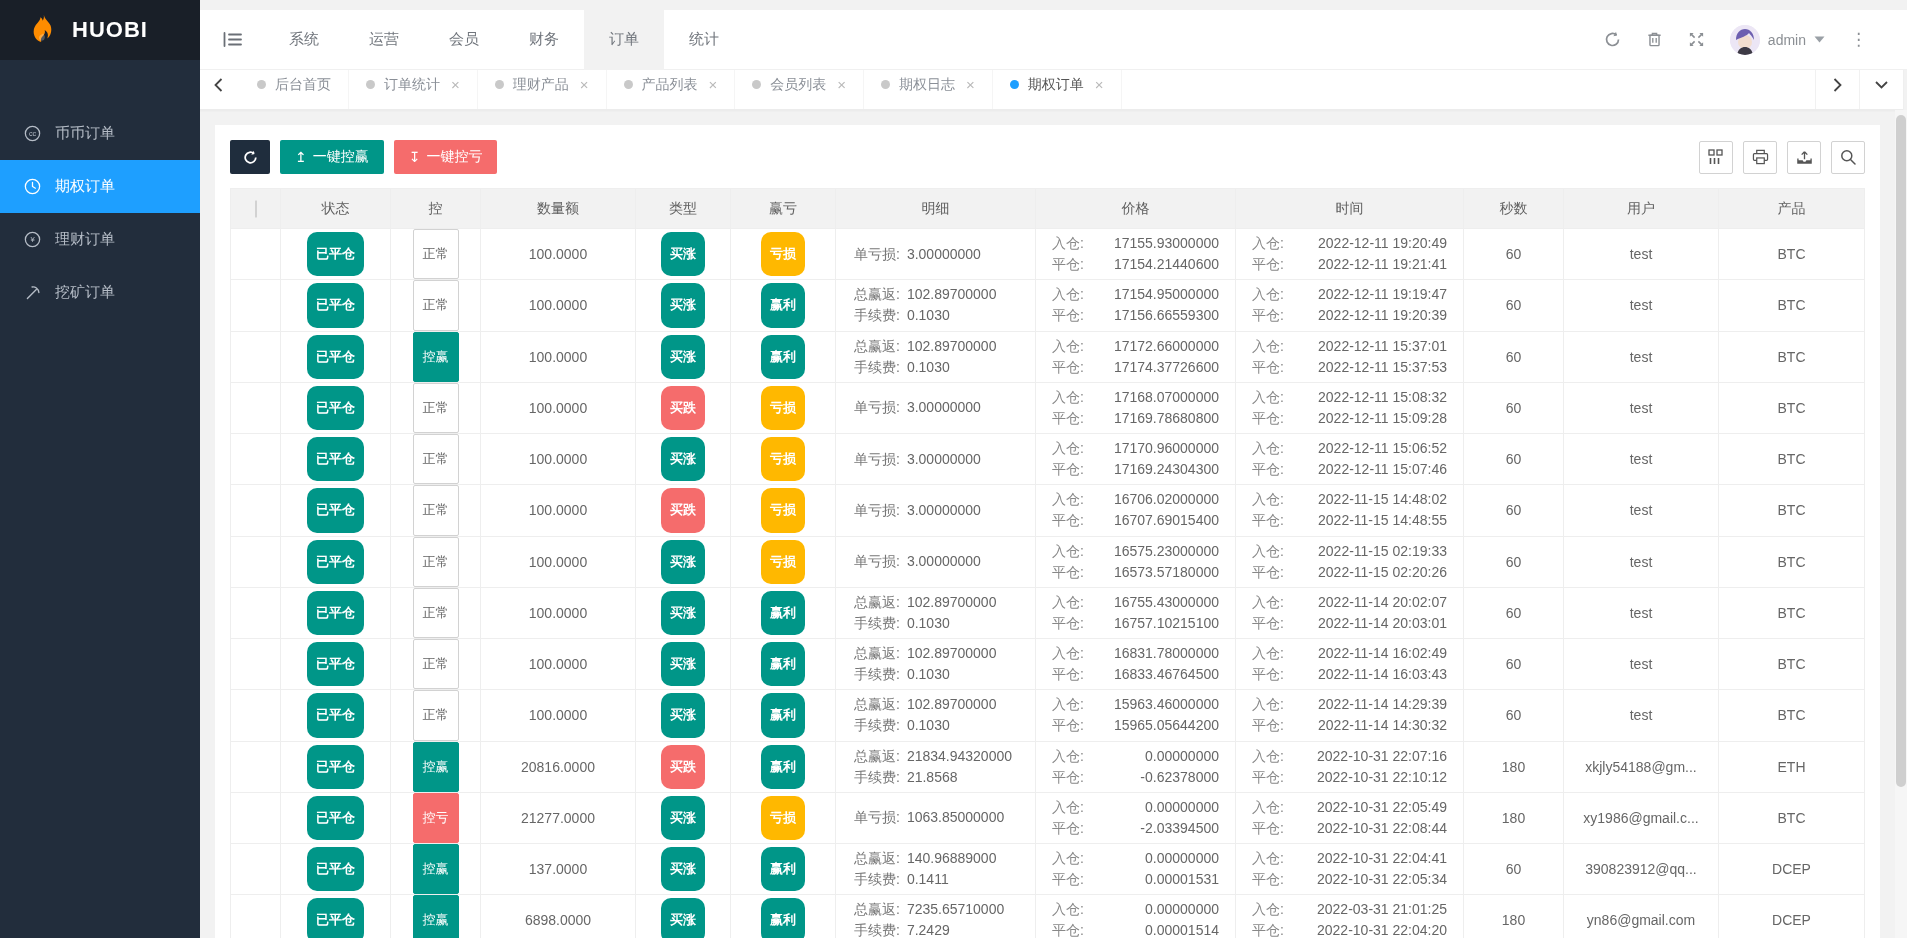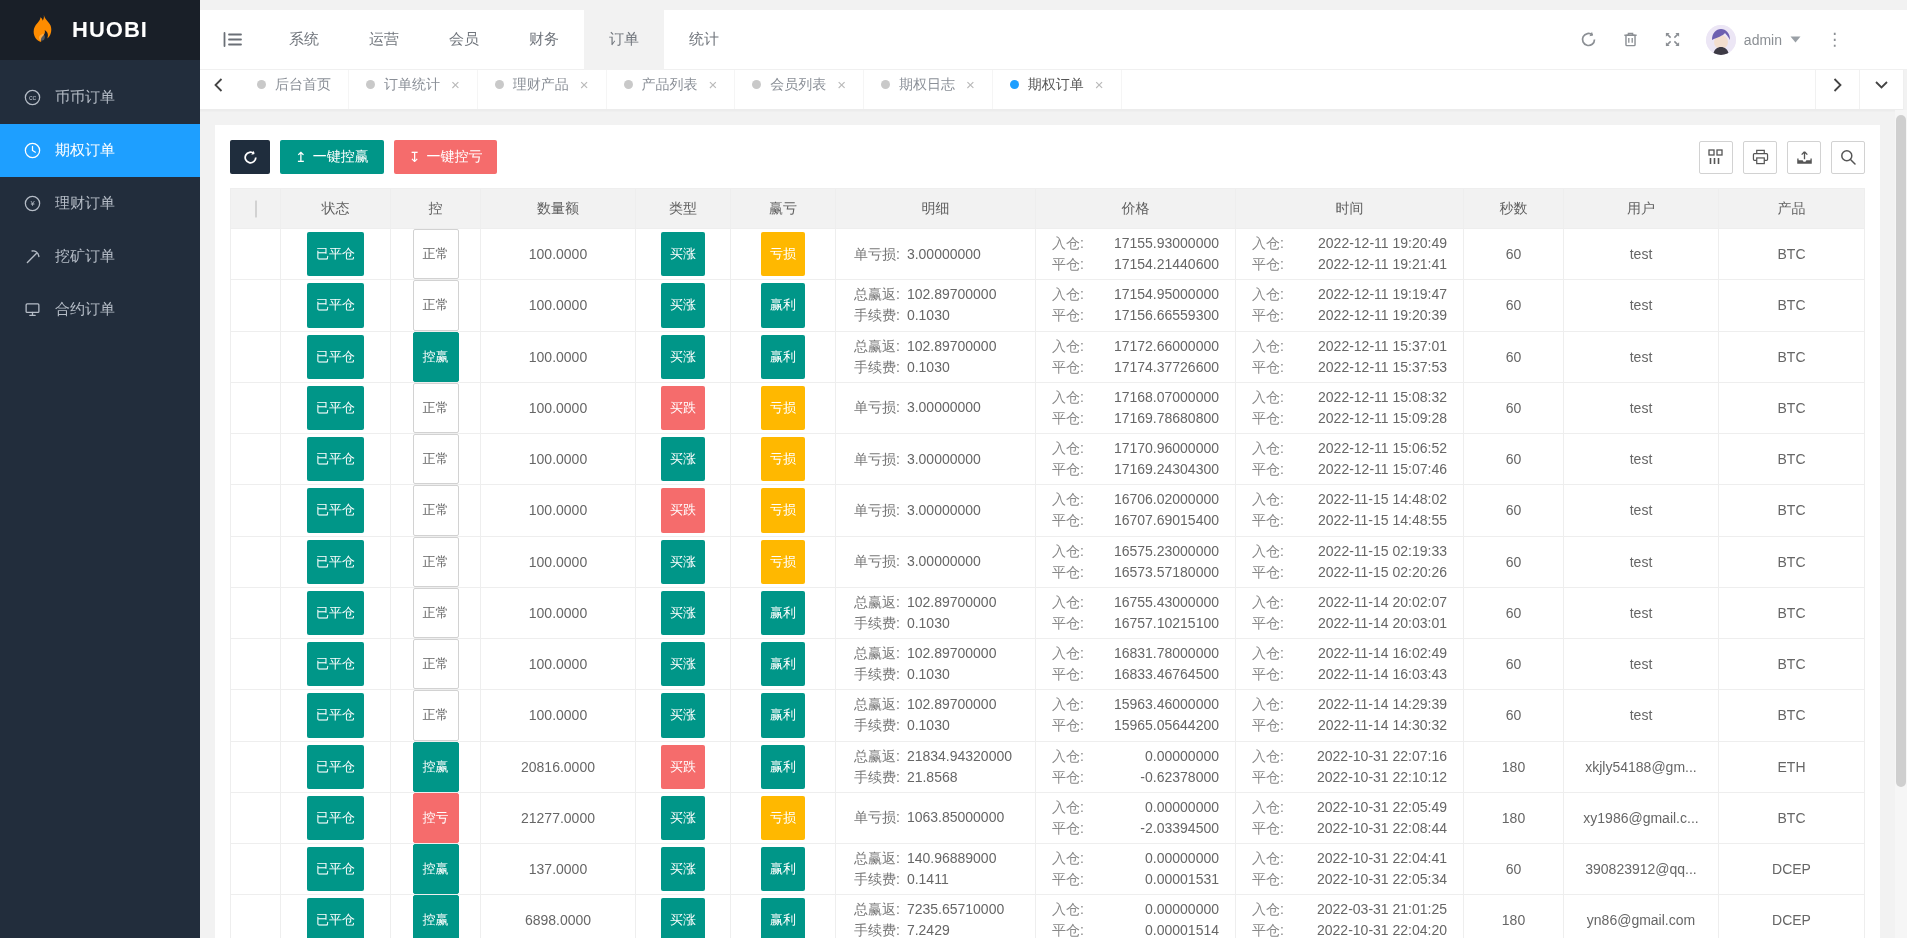--- a/index.html
+++ b/index.html
@@ -3,31 +3,31 @@
 <meta charset="utf-8">
 <style>
   * { margin:0; padding:0; box-sizing:border-box; }
   html,body { width:1907px; height:938px; overflow:hidden; }
   body { font-family:"Liberation Sans","DejaVu Sans",sans-serif; background:#f2f2f2; position:relative; font-size:14px; }
 
   
   .sidebar { position:absolute; left:0; top:0; width:200px; height:938px; background:#222d3c; z-index:5; }
   .logo { height:60px; background:#191f28; display:flex; align-items:center; padding-left:26px; gap:12px; }
   .logo-text { color:#fff; font-size:22px; font-weight:bold; letter-spacing:1px; }
-  .menu { padding-top:11px; }
+  .menu { padding-top:11px;margin-top:36px; }
   .menu-item { height:53px; display:flex; align-items:center; padding-left:24px; gap:14px; color:#b6bdc7; font-size:15px; cursor:pointer; }
   .menu-item.active { background:#1E9FFF; color:#fff; }
   .menu-item svg { flex:0 0 auto; }
 
   
   .topnav { position:absolute; left:200px; top:10px; width:1707px; height:60px; background:#fff; border-bottom:1px solid #f0f0f0; display:flex; align-items:center; z-index:4; }
   .nav-toggle { width:64px; height:60px; display:flex; align-items:center; justify-content:center; color:#6a6f76; cursor:pointer; }
   .nav-item { padding:0 25px; height:60px; display:flex; align-items:center; color:#70757c; font-size:15px; cursor:pointer; }
   .nav-item.active { background:#f2f2f2; }
-  .topnav-right { margin-left:auto; display:flex; align-items:center; gap:25px; padding-right:64px; color:#8b8f94; }
+  .topnav-right { margin-left:auto; display:flex; align-items:center; gap:25px; padding-right:40px; color:#8b8f94; }
   .icon-link { cursor:pointer; display:flex; align-items:center; }
   .user-wrap { display:flex; align-items:center; gap:8px; cursor:pointer; }
   .avatar { width:30px; height:30px; border-radius:50%; overflow:hidden; background:#ece6f5; display:block; }
   .username { color:#8b8f94; font-size:14px; }
   .vdots { font-size:17px; letter-spacing:0; color:#8b8f94; cursor:pointer; line-height:1; }
 
   
   .tabbar { position:absolute; left:196px; top:60px; width:1707px; height:50px; background:#fff; border-bottom:1px solid #ececec; display:flex; align-items:stretch; z-index:3; box-shadow:0 1px 2px rgba(0,0,0,.04); }
   .tab-left-ctl { width:44px; display:flex; align-items:center; justify-content:center; color:#444; cursor:pointer; }
   .tabs { display:flex; flex:1; overflow:hidden; }
@@ -49,21 +49,21 @@
   .btn-lose { background:#F56C6C; margin-left:10px; }
   .toolbar-right { margin-left:auto; display:flex; gap:10px; }
   .tool-icon-btn { width:34px; height:33px; background:#fff; border:1px solid #d2d2d2; border-radius:2px; display:flex; align-items:center; justify-content:center; color:#555; cursor:pointer; }
 
   
   table { width:100%; border-collapse:collapse; margin-top:14px; table-layout:fixed; }
   th, td { border:1px solid #eee; }
   th { background:#f2f2f2; height:40px; font-weight:400; color:#5f5f5f; font-size:14px; }
   td { height:50px; color:#666; text-align:center; font-size:14px; background:#fff; }
   .cb { width:28px; height:28px; border:1px solid #d2d2d2; border-radius:2px; background:#fff; margin:0 auto; cursor:pointer; }
-  .badge { display:inline-block; padding:14px 9px; border-radius:2px; color:#fff; font-size:13px; line-height:1.25; }
+  .badge { display:inline-block; padding:14px 9px; border-radius:10px; color:#fff; font-size:13px; line-height:1.25;font-weight:bold; }
   .badge-teal { background:#009688; }
   .badge-yellow { background:#FFB800; }
   .badge-red { background:#F56C6C; }
   .ctl { display:inline-block; padding:16px 9px; border-radius:2px; font-size:13px; line-height:1.25; cursor:pointer; }
   .ctl-normal { background:#fff; border:1px solid #d2d2d2; color:#666; }
   .ctl-win { background:#009688; border:1px solid #009688; color:#fff; }
   .ctl-lose { background:#F56C6C; border:1px solid #F56C6C; color:#fff; }
   .detail-cell { text-align:left; padding:4px 8px 4px 18px; }
   .detail-line { line-height:21px; display:flex; gap:7px; }
   .detail-line .dl { color:#777; }
@@ -120,29 +120,20 @@
       <span>理财订单</span>
     </div>
     <div class="menu-item">
       <span>
           <svg width="17" height="17" viewBox="0 0 20 20">
             <path d="M4 17L14.5 6.5" stroke="currentColor" stroke-width="1.6" stroke-linecap="round"></path>
             <path d="M9.5 3.5C13 2.8 17 5.5 17.5 10" fill="none" stroke="currentColor" stroke-width="1.6" stroke-linecap="round"></path>
           </svg>
         </span>
       <span>挖矿订单</span>
-    </div>
-    <div class="menu-item">
-      <span>
-          <svg width="17" height="17" viewBox="0 0 20 20">
-            <rect x="2.5" y="3.5" width="15" height="10" rx="1.2" fill="none" stroke="currentColor" stroke-width="1.5"></rect>
-            <path d="M10 13.5v3M6.8 16.8h6.4" stroke="currentColor" stroke-width="1.5" stroke-linecap="round"></path>
-          </svg>
-        </span>
-      <span>合约订单</span>
     </div>
   </div>
 </div>
 
 <div class="topnav">
   <div class="nav-toggle">
     <svg width="19" height="17" viewBox="0 0 19 17">
         <path d="M1.5 2v13M6 3.5h12M6 8.5h12M6 13.5h12" stroke="currentColor" stroke-width="1.8" stroke-linecap="round"></path>
       </svg>
   </div>

